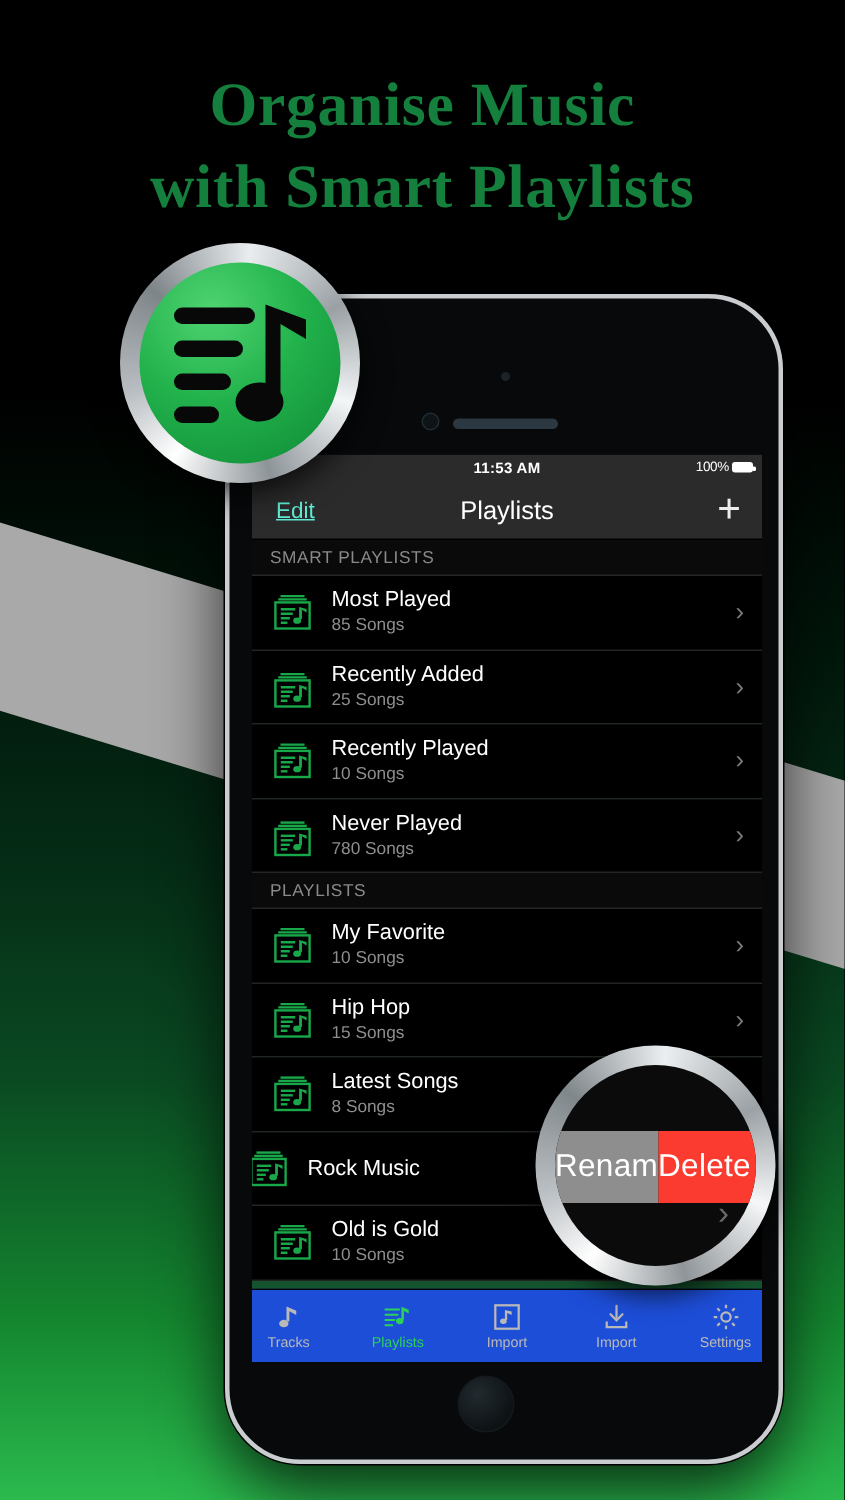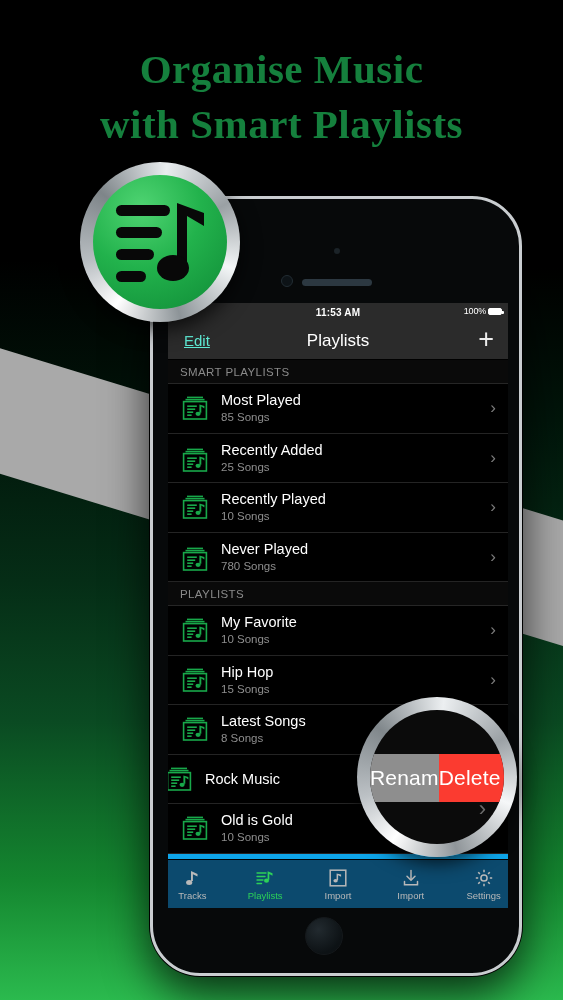--- a/index.html
+++ b/index.html
@@ -132,21 +132,21 @@
     color:#fff; font-size:17px;
   }
   #nav-add {
     position:absolute; right:14px;
     color:#ededed; font-size:27px; font-weight:300; line-height:1;
     margin-top:-3px;
   }
 
   
   #list {
-    flex:1 1 auto; background:#0ea5e9; overflow:hidden; position:relative;
+    flex:1 1 auto; background:#14532d; overflow:hidden; position:relative;
   }
   .section-head {
     height:24px;
     background:#0a0a0a;
     color:#8a8a8a;
     font-size:11.5px;
     letter-spacing:.4px;
     display:flex; align-items:center;
     padding-left:12px;
     border-bottom:1px solid #262626;
@@ -189,21 +189,21 @@
     display:flex; align-items:center; justify-content:center;
     color:#fff; font-size:14px;
     width:66px;
   }
   .act-rename { background:#8e8e8e; }
   .act-delete { background:#fb3b30; }
 
   
   #tabbar {
     flex:0 0 49px; height:49px;
-    background:#0c4a6e;
+    background:#1d4ed8;
     border-top:1px solid #000;
     display:flex;
     gap:24px;
   }
   .tab {
     flex:1 1 0; display:flex; flex-direction:column;
     align-items:center; justify-content:center; gap:2px;
     color:#b9b9b9; font-size:9.5px;
   }
   .tab.active { color:#2cd158; }

